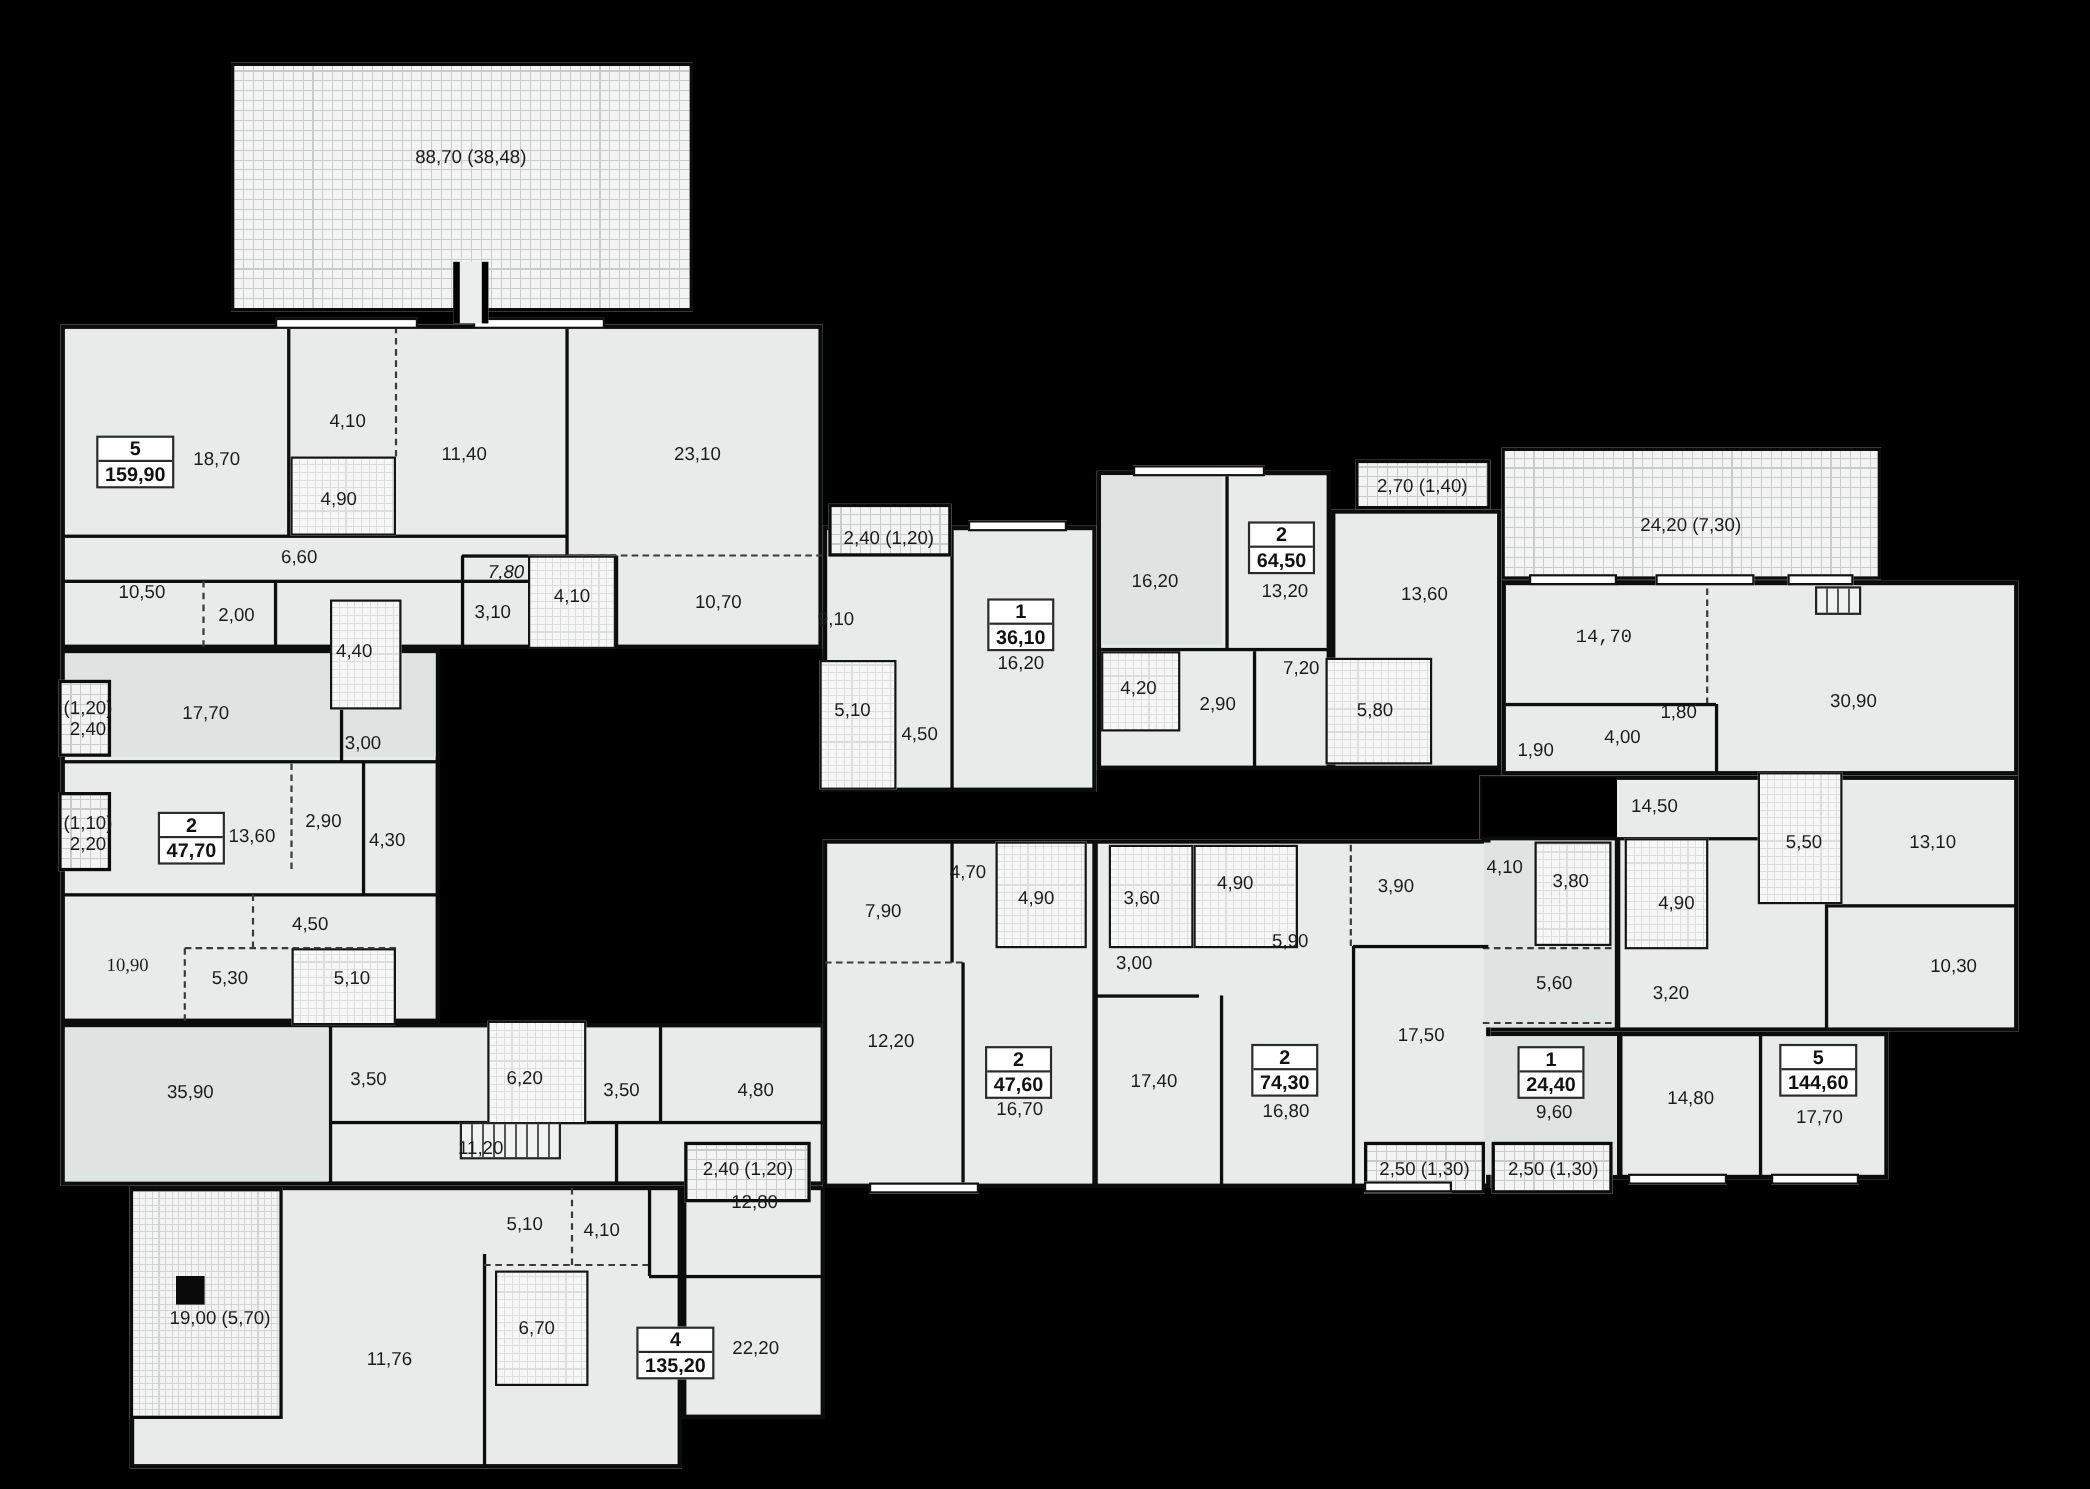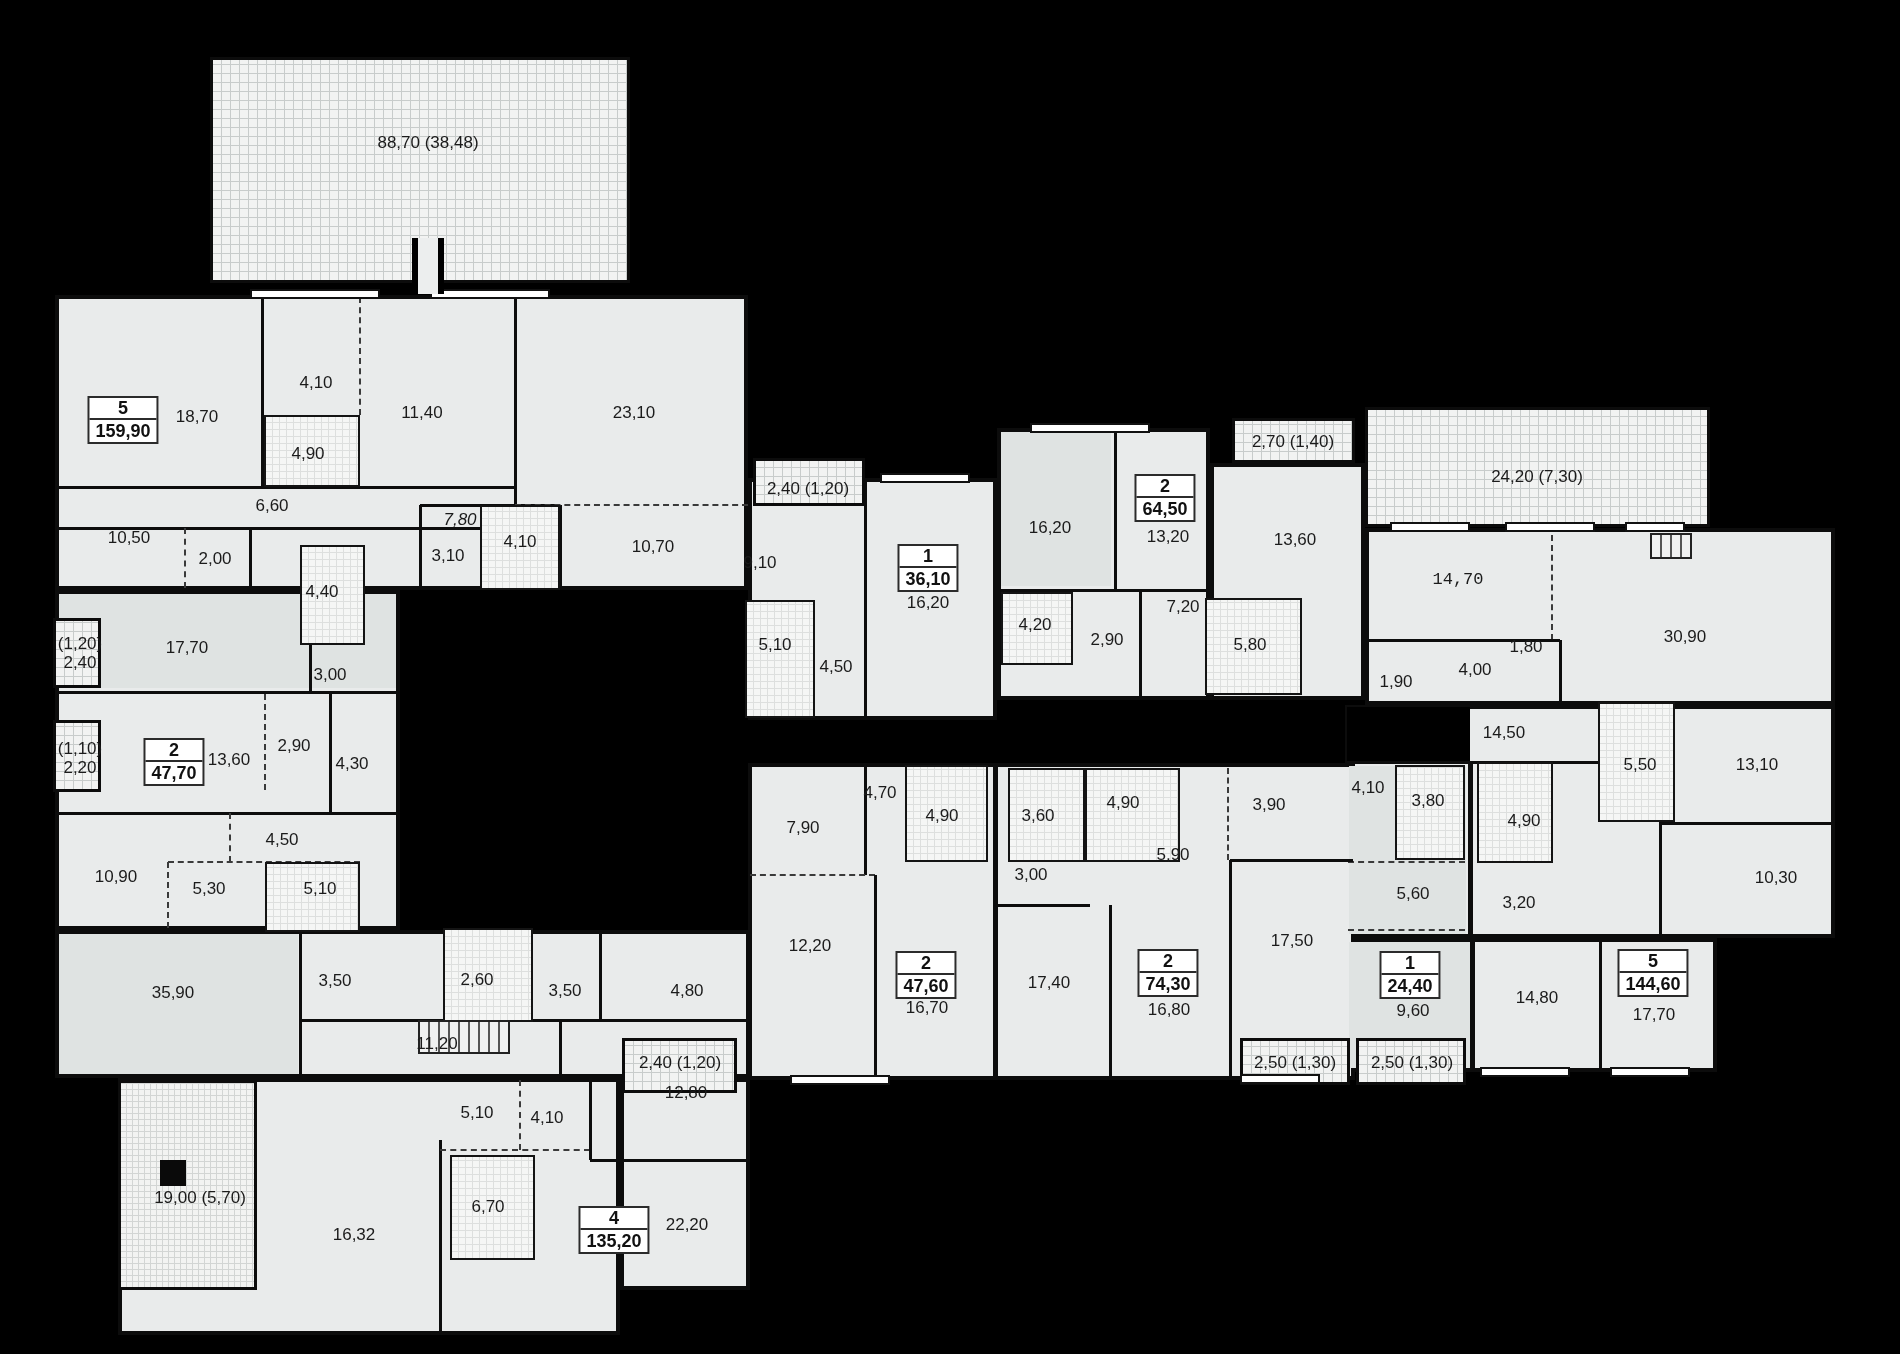--- a/index.html
+++ b/index.html
@@ -163,34 +163,34 @@
     <div class="rlabel" style="left: 187px; top: 648px;">17,70</div>
     <div class="rlabel" style="left: 330px; top: 675px;">3,00</div>
     <div class="rlabel" style="left: 80px; top: 653px;">(1,20)
 2,40</div>
     <div class="rlabel" style="left: 80px; top: 758px;">(1,10)
 2,20</div>
     <div class="rlabel" style="left: 229px; top: 760px;">13,60</div>
     <div class="rlabel" style="left: 294px; top: 746px;">2,90</div>
     <div class="rlabel" style="left: 352px; top: 764px;">4,30</div>
     <div class="rlabel" style="left: 282px; top: 840px;">4,50</div>
-    <div class="rlabel" style="left: 116px; top: 877px;">10,90</div>
+    <div class="rlabel" style="left: 116px; top: 877px; font-family: Liberation Serif, serif;">10,90</div>
     <div class="rlabel" style="left: 209px; top: 889px;">5,30</div>
     <div class="rlabel" style="left: 320px; top: 889px;">5,10</div>
     <div class="rlabel" style="left: 173px; top: 993px;">35,90</div>
     <div class="rlabel" style="left: 335px; top: 981px;">3,50</div>
-    <div class="rlabel" style="left: 477px; top: 980px;">2,60</div>
+    <div class="rlabel" style="left: 477px; top: 980px;">6,20</div>
     <div class="rlabel" style="left: 565px; top: 991px;">3,50</div>
     <div class="rlabel" style="left: 687px; top: 991px;">4,80</div>
     <div class="rlabel" style="left: 437px; top: 1044px;">11,20</div>
     <div class="rlabel" style="left: 686px; top: 1093px;">12,80</div>
     <div class="rlabel" style="left: 477px; top: 1113px;">5,10</div>
     <div class="rlabel" style="left: 547px; top: 1118px;">4,10</div>
     <div class="rlabel" style="left: 488px; top: 1207px;">6,70</div>
-    <div class="rlabel" style="left: 354px; top: 1235px;">16,32</div>
+    <div class="rlabel" style="left: 354px; top: 1235px;">11,76</div>
     <div class="rlabel" style="left: 687px; top: 1225px;">22,20</div>
     <div class="rlabel" style="left: 200px; top: 1198px;">19,00 (5,70)</div>
     <div class="rlabel" style="left: 808px; top: 489px;">2,40 (1,20)</div>
     <div class="rlabel" style="left: 760px; top: 563px;">9,10</div>
     <div class="rlabel" style="left: 928px; top: 603px;">16,20</div>
     <div class="rlabel" style="left: 775px; top: 645px;">5,10</div>
     <div class="rlabel" style="left: 836px; top: 667px;">4,50</div>
     <div class="rlabel" style="left: 1050px; top: 528px;">16,20</div>
     <div class="rlabel" style="left: 1168px; top: 537px;">13,20</div>
     <div class="rlabel" style="left: 1293px; top: 442px;">2,70 (1,40)</div>

